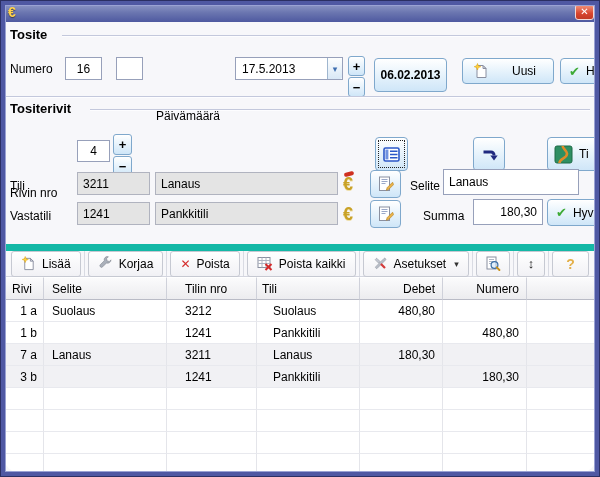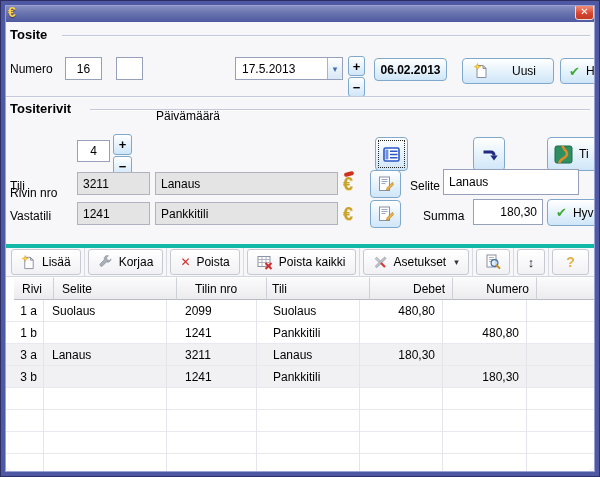--- a/index.html
+++ b/index.html
@@ -33,38 +33,38 @@
   .combo .ctext{flex:1;padding:0 6px;}
   .combo .carrow{width:15px;align-self:stretch;display:flex;align-items:center;justify-content:center;
                  border-left:1px solid #9fb6cf;background:linear-gradient(#fdfefe,#d9e8f6);
                  color:#3f6fb0;font-size:9px;border-radius:0 2px 2px 0;}
   .focusdots{outline:1px dotted #222;outline-offset:-4px;}
   .eurofield{position:absolute;font-family:"DejaVu Serif","Liberation Serif",serif;font-weight:bold;
              font-size:18px;color:#c9a227;text-shadow:0 1px 0 #efe0ae;line-height:1;}
   .redmark{position:absolute;left:1px;top:-3px;width:10px;height:4px;background:#cf3020;border-radius:2px;
            transform:rotate(-15deg);}
   .toolbar{position:absolute;left:4px;right:4px;top:244px;height:33px;background:#f7f7fa;
-           border-top:4px solid #14b8a6;border-bottom:1px solid #d3d5df;display:flex;align-items:center;padding-left:4px;}
+           border-top:7px solid #14b8a6;border-bottom:1px solid #d3d5df;display:flex;align-items:center;padding-left:4px;}
   .tbtn{height:26px;margin:0 3px;padding:0 9px;display:flex;align-items:center;gap:6px;
         background:linear-gradient(#ffffff,#f1f1f5);border:1px solid #c6c9d2;border-radius:3px;
         font-size:12px;color:#000;cursor:default;white-space:nowrap;}
   .tsep{width:1px;align-self:stretch;background:#d9dbe3;}
   .redx{color:#d42a2a;font-weight:bold;font-size:12px;}
   .caret{font-size:9px;color:#333;margin-left:2px;}
   .grid{position:absolute;left:4px;right:4px;top:277px;height:200px;background:#fff;font-size:12px;}
   .grow{display:grid;grid-template-columns:40px 123px 90px 103px 83px 84px 1fr;height:22px;}
   .grow.shaded .gc{background:#f1f1f4;}
   .gc{border-right:1px solid #e4e5ea;border-bottom:1px solid #e8e9ee;display:flex;align-items:center;
       color:#000;overflow:hidden;white-space:nowrap;}
   .c0{justify-content:flex-end;padding-right:6px;}
   .c1{padding-left:8px;}
   .c2{padding-left:18px;}
   .c3{padding-left:16px;}
   .c4,.c5{justify-content:flex-end;padding-right:7px;}
-  .ghead{height:23px;margin-left:10px;}
+  .ghead{height:23px;}
   .ghead .gc{background:linear-gradient(#fbfbfc,#ececef);border-right:1px solid #cfd1da;
              border-bottom:1px solid #b9bbc6;border-top:1px solid #fff;}
   .ghead .c0{justify-content:flex-start;padding-left:8px;}
   .ghead .c3{padding-left:5px;}
   .checkico{color:#3daa35;font-weight:bold;font-size:13px;line-height:1;}
   .helpico{color:#e3b04a;font-weight:bold;font-size:14px;}
   .updownico{font-weight:bold;font-size:13px;color:#111;}
   svg{display:block;}
 </style>
 </head>
@@ -82,21 +82,21 @@
 
     <div class="lbl" style="left:156px;top:62px;margin-top:47px;">Päivämäärä</div>
     <div class="field combo" style="left:235px;top:57px;width:108px;height:23px;">
       <span class="ctext">17.5.2013</span>
       <span class="carrow">▾</span>
     </div>
 
     <div class="btnblue stepper" style="left:348px;top:56px;width:17px;height:20px;">+</div>
     <div class="btnblue stepper" style="left:348px;top:77px;width:17px;height:20px;">−</div>
 
-    <div class="btnblue" style="left:374px;top:58px;width:73px;height:23px;font-weight:bold;">06.02.2013</div>
+    <div class="btnblue" style="left:374px;top:58px;width:73px;height:34px;font-weight:bold;">06.02.2013</div>
 
     <div class="btnblue" style="left:462px;top:58px;width:92px;height:26px;justify-content:flex-start;padding-left:10px;">
       <span>
         <svg width="16" height="16" viewBox="0 0 16 16">
           <path d="M4 2.5 h6 l3 3 v9 H4 z" fill="#fff" stroke="#8a8fa0"></path>
           <path d="M10 2.5 l3 3 h-3 z" fill="#dfe3ec" stroke="#8a8fa0"></path>
           <path d="M4.5 0.5 L5.4 2.8 L7.8 3.7 L5.4 4.6 L4.5 7 L3.6 4.6 L1.2 3.7 L3.6 2.8 Z" fill="#ffd23e" stroke="#dc9f00" stroke-width="0.5"></path>
         </svg>
       </span>
       <span style="flex:1;text-align:center;">Uusi</span>
@@ -263,37 +263,37 @@
         <div class="gc c2">Tilin nro</div>
         <div class="gc c3">Tili</div>
         <div class="gc c4">Debet</div>
         <div class="gc c5">Numero</div>
         <div class="gc c6"></div>
       </div>
 
       <div class="grow">
         <div class="gc c0">1 a</div>
         <div class="gc c1">Suolaus</div>
-        <div class="gc c2">2099</div>
+        <div class="gc c2">3212</div>
         <div class="gc c3">Suolaus</div>
         <div class="gc c4">480,80</div>
         <div class="gc c5"></div>
         <div class="gc c6"></div>
       </div>
       <div class="grow">
         <div class="gc c0">1 b</div>
         <div class="gc c1"></div>
         <div class="gc c2">1241</div>
         <div class="gc c3">Pankkitili</div>
         <div class="gc c4"></div>
         <div class="gc c5">480,80</div>
         <div class="gc c6"></div>
       </div>
       <div class="grow shaded">
-        <div class="gc c0">3 a</div>
+        <div class="gc c0">7 a</div>
         <div class="gc c1">Lanaus</div>
         <div class="gc c2">3211</div>
         <div class="gc c3">Lanaus</div>
         <div class="gc c4">180,30</div>
         <div class="gc c5"></div>
         <div class="gc c6"></div>
       </div>
       <div class="grow shaded">
         <div class="gc c0">3 b</div>
         <div class="gc c1"></div>

